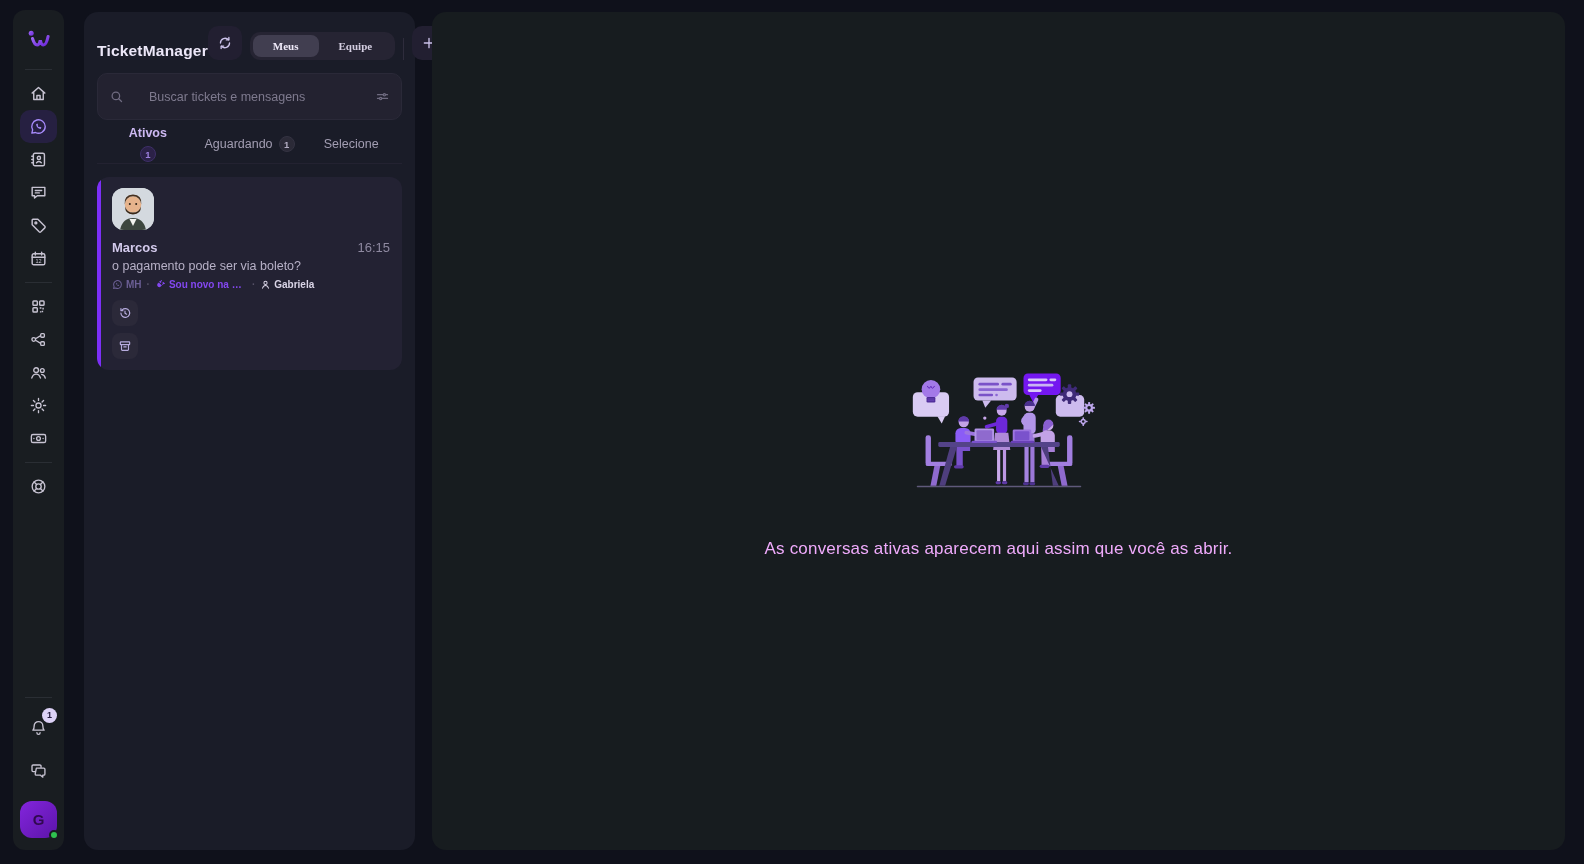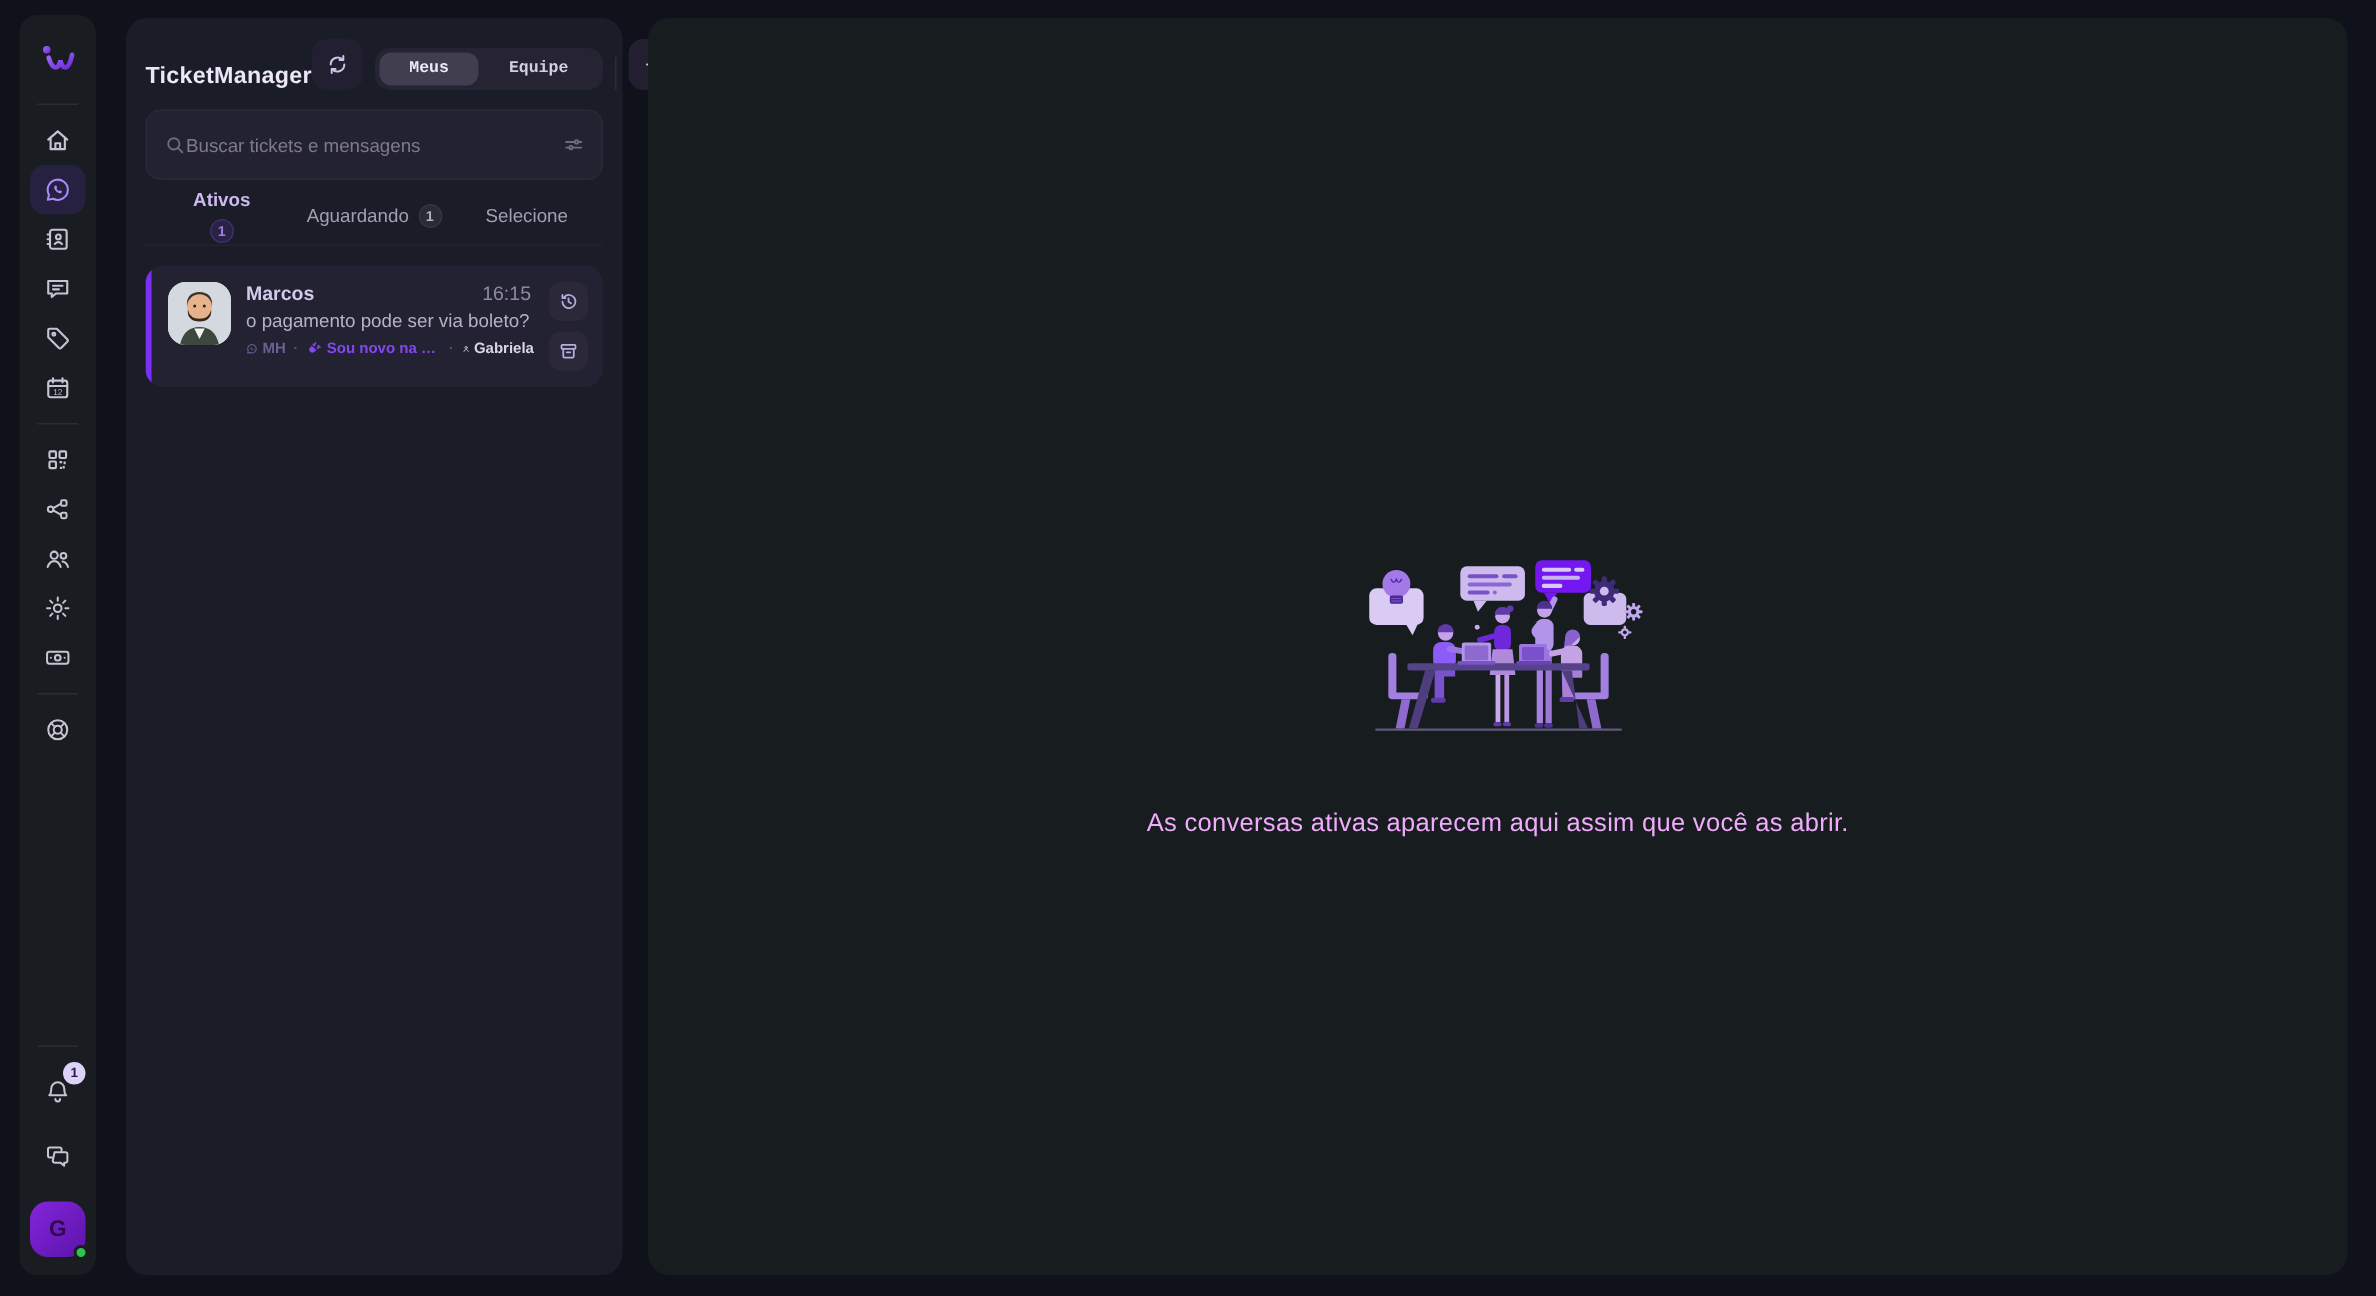--- a/index.html
+++ b/index.html
@@ -60,30 +60,30 @@
     display: flex; align-items: center; justify-content: center;
     color: #ccc2ea; cursor: pointer; flex: none;
   }
   .hdr-btn svg { width: 16px; height: 16px; }
   .refresh-btn { margin-left: auto; }
   .segmented {
     display: flex; background: #262433; border-radius: 10px; padding: 3px; margin-left: 8px; flex: none;
   }
   .seg-btn {
     border: none; background: transparent; color: #d4cee1;
-    font-family: Liberation Mono, monospace; font-size: 11px; font-weight: bold;
+    font-family: Liberation Serif, serif; font-size: 11px; font-weight: bold;
     padding: 5px 20px; border-radius: 8px; cursor: pointer;
   }
   .seg-btn.active { background: #413e50; color: #efeaf9; }
   .hdr-sep { width: 1px; height: 22px; background: #2e2c3c; margin: 0 8px; flex: none; }
 
   .search-bar {
     margin-top: 13px; height: 47px; border-radius: 10px;
     background: #232230; border: 1px solid #2a2938;
-    display: flex; align-items: center; padding: 0 11px; gap: 0;
+    display: flex; align-items: center; padding: 0 11px; gap: 25px;
   }
   .search-bar svg { flex: none; }
   .search-input {
     flex: 1; background: transparent; border: none; outline: none;
     color: #d7d2e3; font-family: inherit; font-size: 12.5px;
   }
   .search-input::placeholder { color: #7e7a8e; }
 
   .tabs { margin-top: 5px; height: 39px; display: flex; border-bottom: 1px solid #232231; }
   .tab {
@@ -94,21 +94,21 @@
   .tab-badge {
     min-width: 16px; height: 16px; border-radius: 9px; padding: 0 3px;
     font-size: 9.5px; font-weight: bold; line-height: 15px; text-align: center;
   }
   .badge-purple { background: #2b2147; color: #9d80e0; border: 1px solid #3e2f68; }
   .badge-gray { background: #2b2a37; color: #b3adc3; border: 1px solid #343342; }
 
   .ticket-card {
     margin-top: 13px; background: #232233; border-radius: 12px;
     padding: 11px 10px 11px 15px; display: flex; gap: 10px;
-    position: relative; overflow: hidden; cursor: pointer;
+    position: relative; overflow: hidden; cursor: pointer; flex-direction: column;
   }
   .ticket-card::before {
     content: ""; position: absolute; left: 0; top: 0; bottom: 0; width: 4px;
     background: #7c2ff7;
   }
   .t-avatar {
     width: 42px; height: 42px; border-radius: 12px; background: #d4d9df;
     flex: none; overflow: hidden;
   }
   .t-mid { flex: 1; min-width: 0; }

